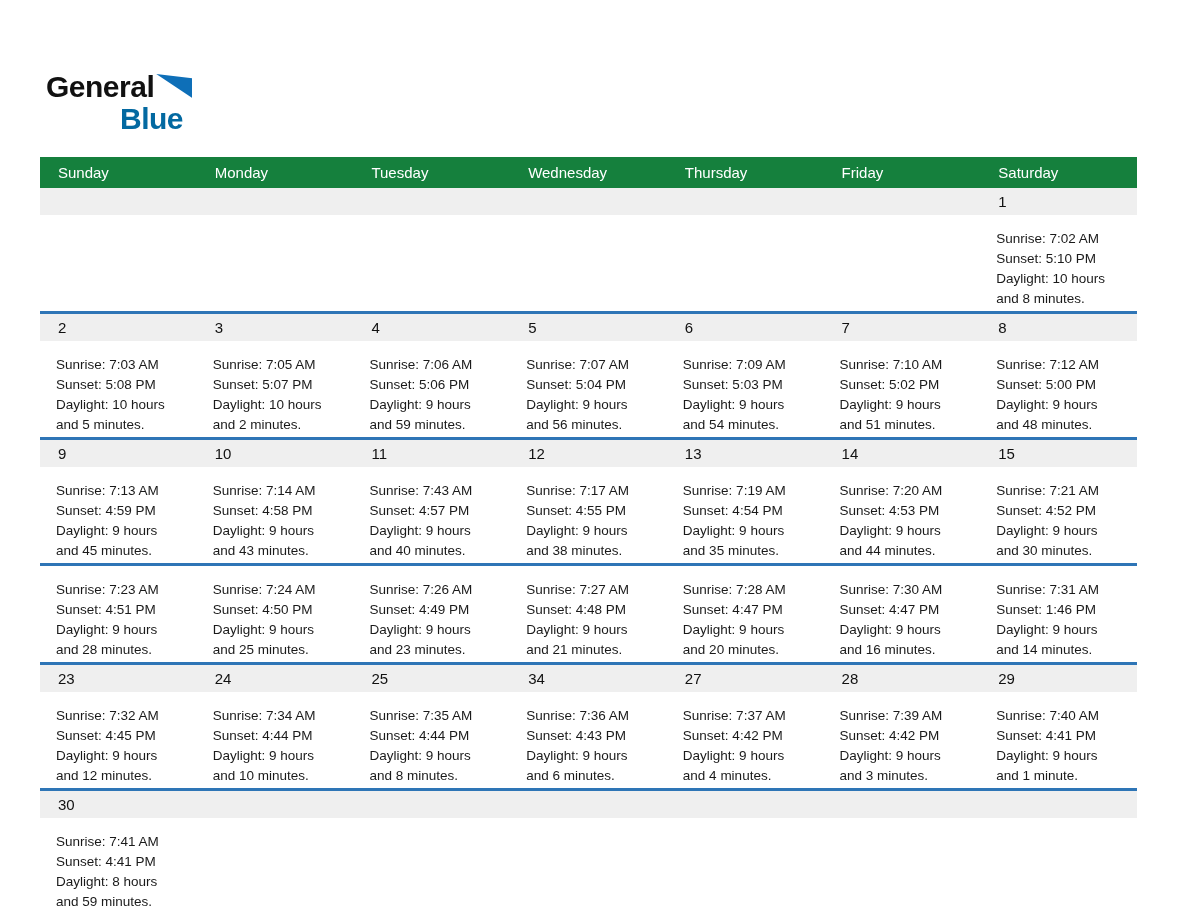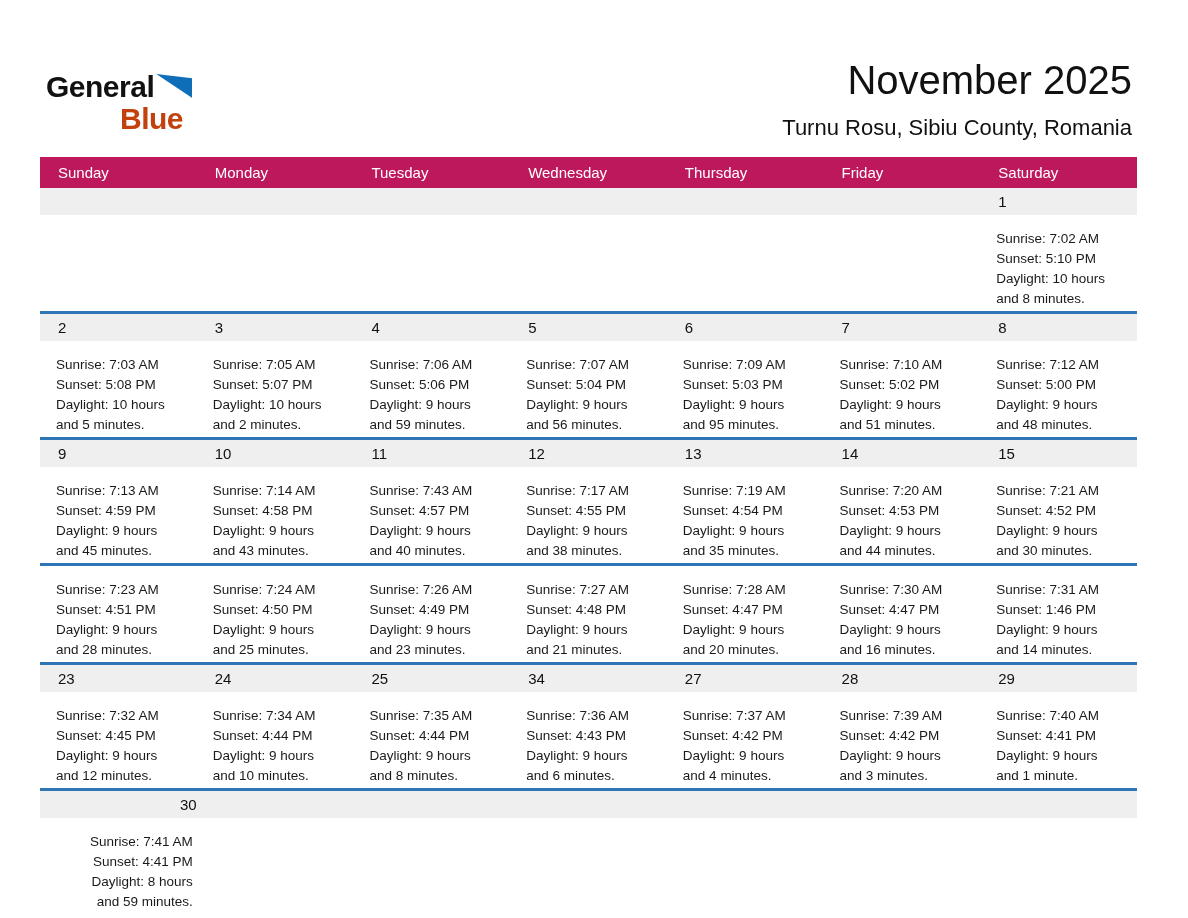--- a/index.html
+++ b/index.html
@@ -35,21 +35,21 @@
     width: 36px;
     height: 24px;
     margin-left: 2px;
     margin-top: 2px;
     background: #0E6FB8;
     clip-path: polygon(0 0, 100% 100%, 100% 18%);
   }
   .logo-blue {
     font-size: 30px;
     font-weight: 600;
-    color: #c2410c;
+    color: #0369a1;
     letter-spacing: -0.5px;
     margin-left: 74px;
     margin-top: 2px;
   }
 
   
   .title-block {
     position: absolute;
     top: 58px;
     right: 56px;
@@ -70,35 +70,35 @@
   
   .calendar {
     position: absolute;
     top: 157px;
     left: 40px;
     width: 1097px;
   }
   .weekday-header {
     display: grid;
     grid-template-columns: repeat(7, 1fr);
-    background: #be185d;
+    background: #15803d;
     height: 31px;
     align-items: center;
   }
   .weekday-cell {
     color: #ffffff;
     font-size: 15px;
     padding-left: 18px;
     white-space: nowrap;
     overflow: hidden;
   }
   .week-row {
     border-bottom: 3px solid #2E75B6;
   }
-  .week-row.last { border-bottom: none; text-align: right; }
+  .week-row.last { border-bottom: none; }
   .day-band {
     display: grid;
     grid-template-columns: repeat(7, 1fr);
     background: #EFEFEF;
     height: 27px;
     align-items: center;
   }
   .day-number {
     font-size: 15px;
     color: #111111;
@@ -125,24 +125,20 @@
 <div class="page">
 
   <div class="logo">
     <div class="logo-top">
       <span class="logo-general">General</span>
       <span class="logo-triangle"></span>
     </div>
     <div class="logo-blue">Blue</div>
   </div>
 
-  <div class="title-block">
-    <div class="title">November 2025</div>
-    <div class="subtitle">Turnu Rosu, Sibiu County, Romania</div>
-  </div>
 
   <div class="calendar">
     <div class="weekday-header">
       <div class="weekday-cell">Sunday</div>
       <div class="weekday-cell">Monday</div>
       <div class="weekday-cell">Tuesday</div>
       <div class="weekday-cell">Wednesday</div>
       <div class="weekday-cell">Thursday</div>
       <div class="weekday-cell">Friday</div>
       <div class="weekday-cell">Saturday</div>
@@ -205,21 +201,21 @@
             <div class="day-cell">
               <div class="detail-line">Sunrise: 7:07 AM</div>
               <div class="detail-line">Sunset: 5:04 PM</div>
               <div class="detail-line">Daylight: 9 hours</div>
               <div class="detail-line">and 56 minutes.</div>
             </div>
             <div class="day-cell">
               <div class="detail-line">Sunrise: 7:09 AM</div>
               <div class="detail-line">Sunset: 5:03 PM</div>
               <div class="detail-line">Daylight: 9 hours</div>
-              <div class="detail-line">and 95 minutes.</div>
+              <div class="detail-line">and 54 minutes.</div>
             </div>
             <div class="day-cell">
               <div class="detail-line">Sunrise: 7:10 AM</div>
               <div class="detail-line">Sunset: 5:02 PM</div>
               <div class="detail-line">Daylight: 9 hours</div>
               <div class="detail-line">and 51 minutes.</div>
             </div>
             <div class="day-cell">
               <div class="detail-line">Sunrise: 7:12 AM</div>
               <div class="detail-line">Sunset: 5:00 PM</div>

